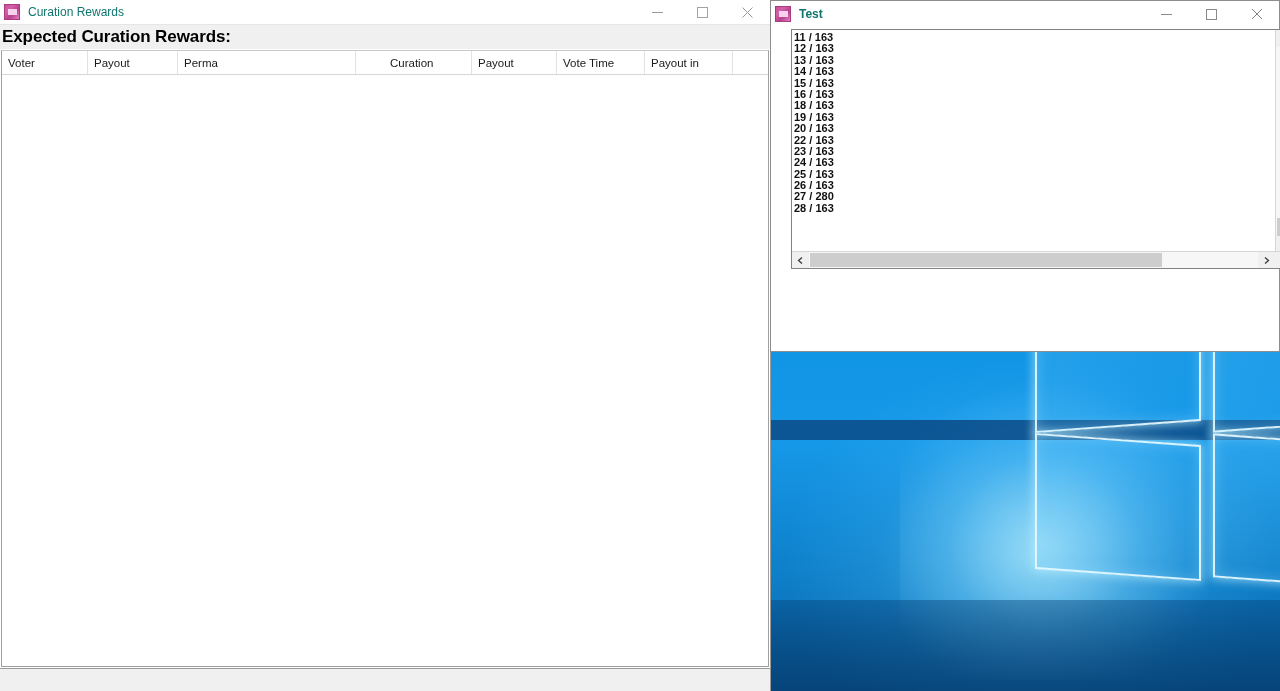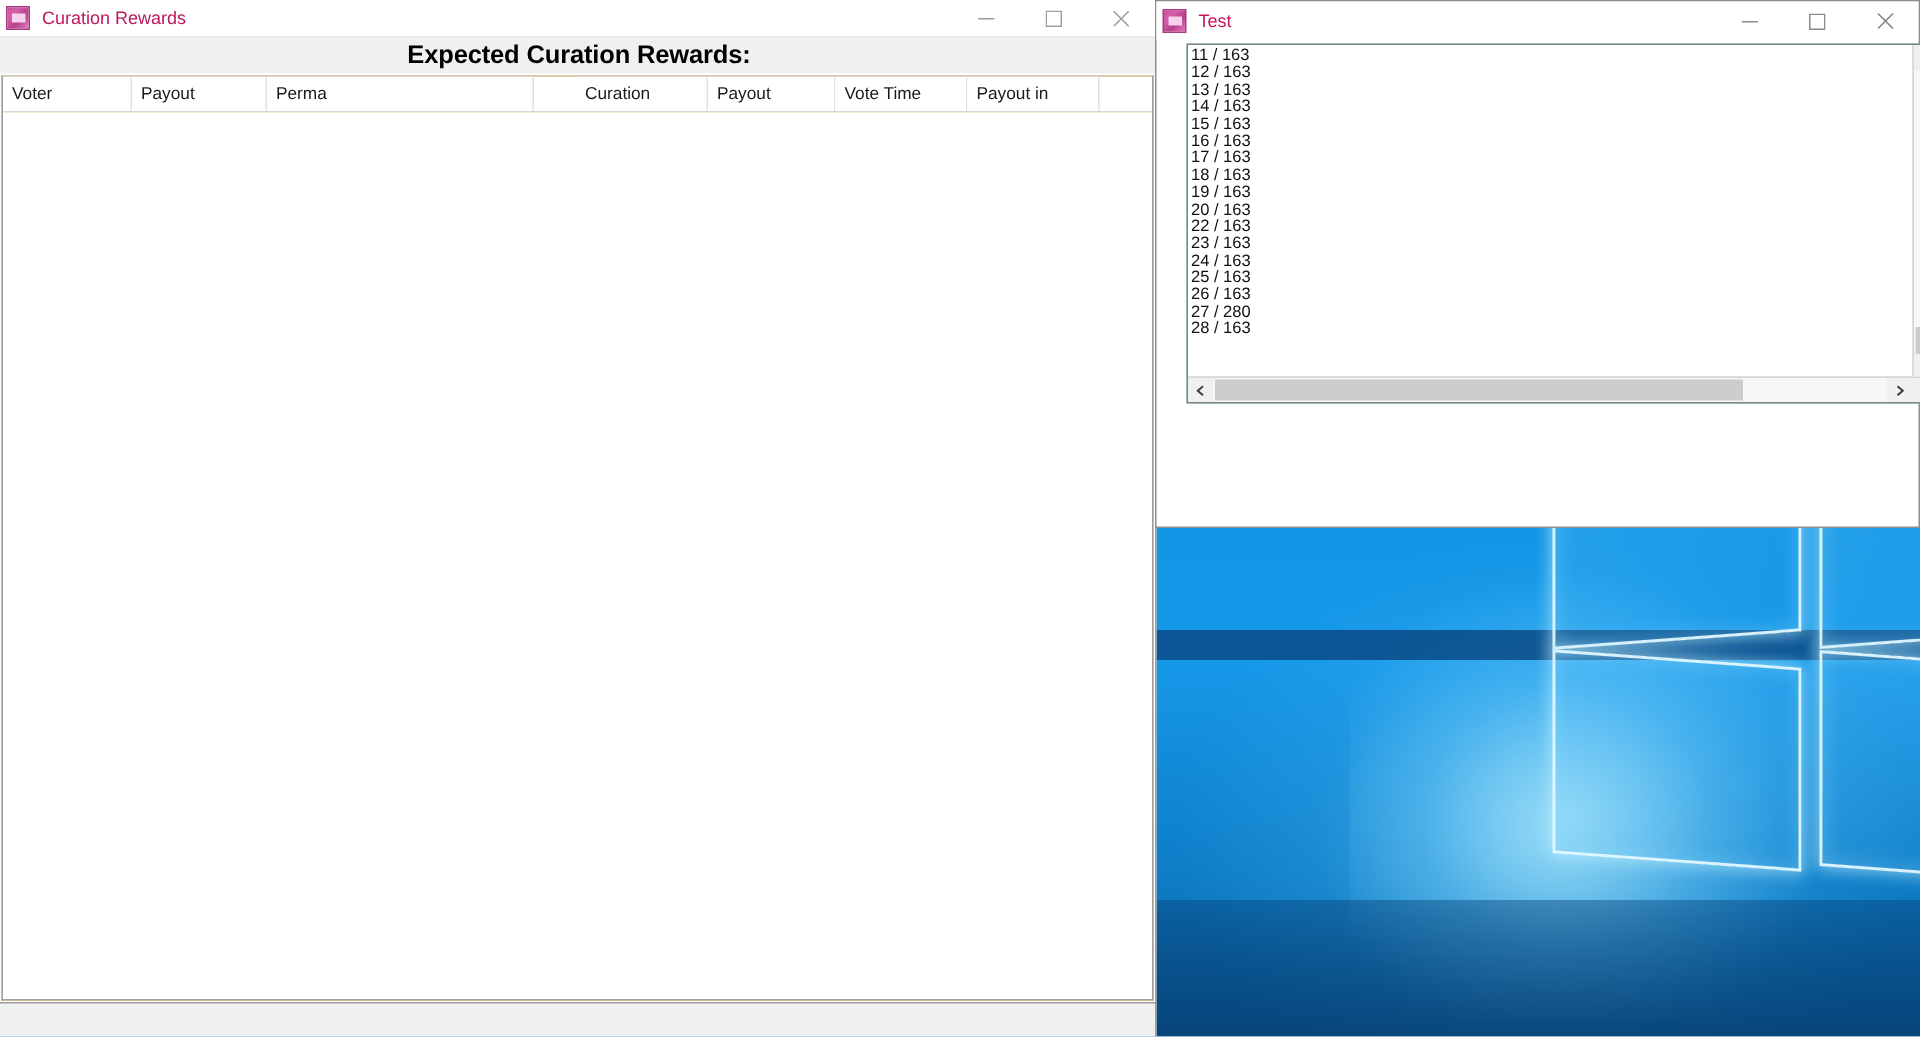--- a/index.html
+++ b/index.html
@@ -87,21 +87,21 @@
   .tb-icon::after {
     content: "";
     position: absolute;
     left: 3px; top: 4px;
     width: 9px; height: 6px;
     background: rgba(255,235,250,0.85);
   }
   .tb-title {
     margin-left: 8px;
     font-size: 12px;
-    color: #be185d;
+    color: #0f766e;
     font-family: "Liberation Sans", sans-serif;
     white-space: nowrap;
   }
   .tb-buttons {
     margin-left: auto;
     display: flex;
     height: 100%;
   }
   .tb-btn {
     width: 45px;
@@ -122,21 +122,20 @@
     border-right: 1px solid #9b9b9b;
   }
   #win-curation .titlebar { border-bottom: 1px solid #e6e6e6; }
   #cur-heading-bar {
     height: 24px;
     background: #f0f0f0;
     display: flex;
     align-items: center;
     padding-left: 2px;
     box-sizing: border-box;
-    justify-content: center;
   }
   #cur-heading {
     font-size: 17px;
     font-weight: bold;
     color: #000000;
     font-family: "Liberation Sans", sans-serif;
     letter-spacing: -0.1px;
   }
   #cur-table-wrap {
     position: absolute;
@@ -177,20 +176,21 @@
     background: #f0f0f0;
     border-top: 1px solid #9b9b9b;
     box-sizing: border-box;
   }
 
   
   #win-test {
     left: 770px; top: 0px;
     width: 510px; height: 352px;
     border: 1px solid #8d8d8d;
+    font-weight: bold;
   }
   #win-test .titlebar { height: 26px; }
   #test-client {
     position: absolute;
     left: 20px; top: 28px;
     width: 502px; height: 240px;
     background: #86efac;
     border: 1px solid #828282;
     box-sizing: border-box;
     display: flex;
@@ -363,21 +363,20 @@
     <div id="test-client">
       <div id="test-inner">
 
         <div id="test-listbox">
             <div class="list-line">11 / 163</div>
             <div class="list-line">12 / 163</div>
             <div class="list-line">13 / 163</div>
             <div class="list-line">14 / 163</div>
             <div class="list-line">15 / 163</div>
             <div class="list-line">16 / 163</div>
-            <div class="list-line">17 / 163</div>
             <div class="list-line">18 / 163</div>
             <div class="list-line">19 / 163</div>
             <div class="list-line">20 / 163</div>
             <div class="list-line">22 / 163</div>
             <div class="list-line">23 / 163</div>
             <div class="list-line">24 / 163</div>
             <div class="list-line">25 / 163</div>
             <div class="list-line">26 / 163</div>
             <div class="list-line">27 / 280</div>
             <div class="list-line">28 / 163</div>

